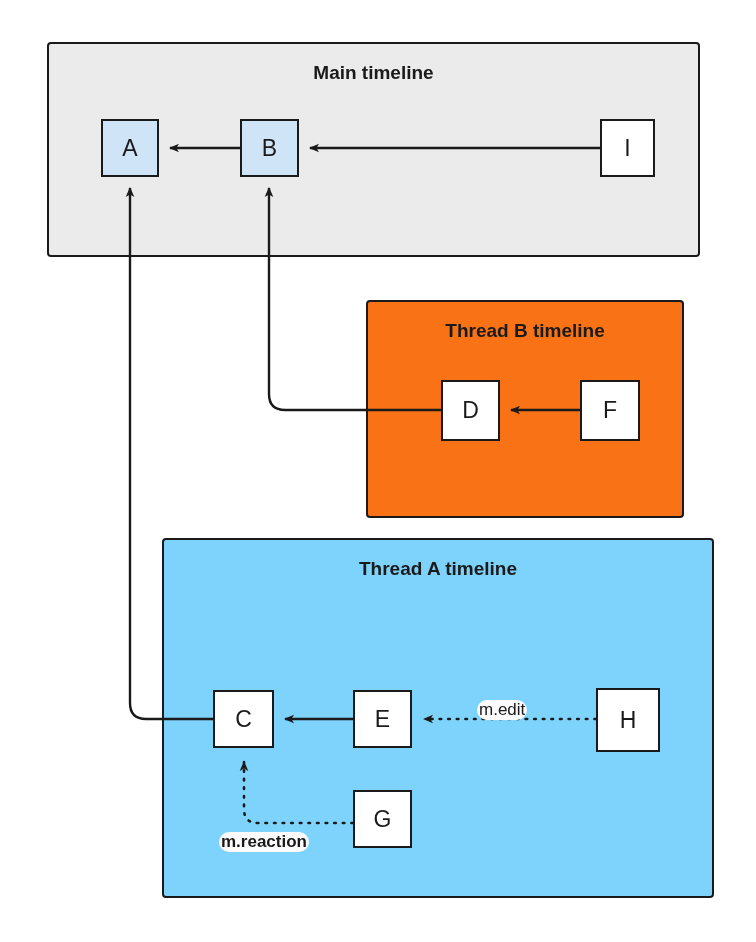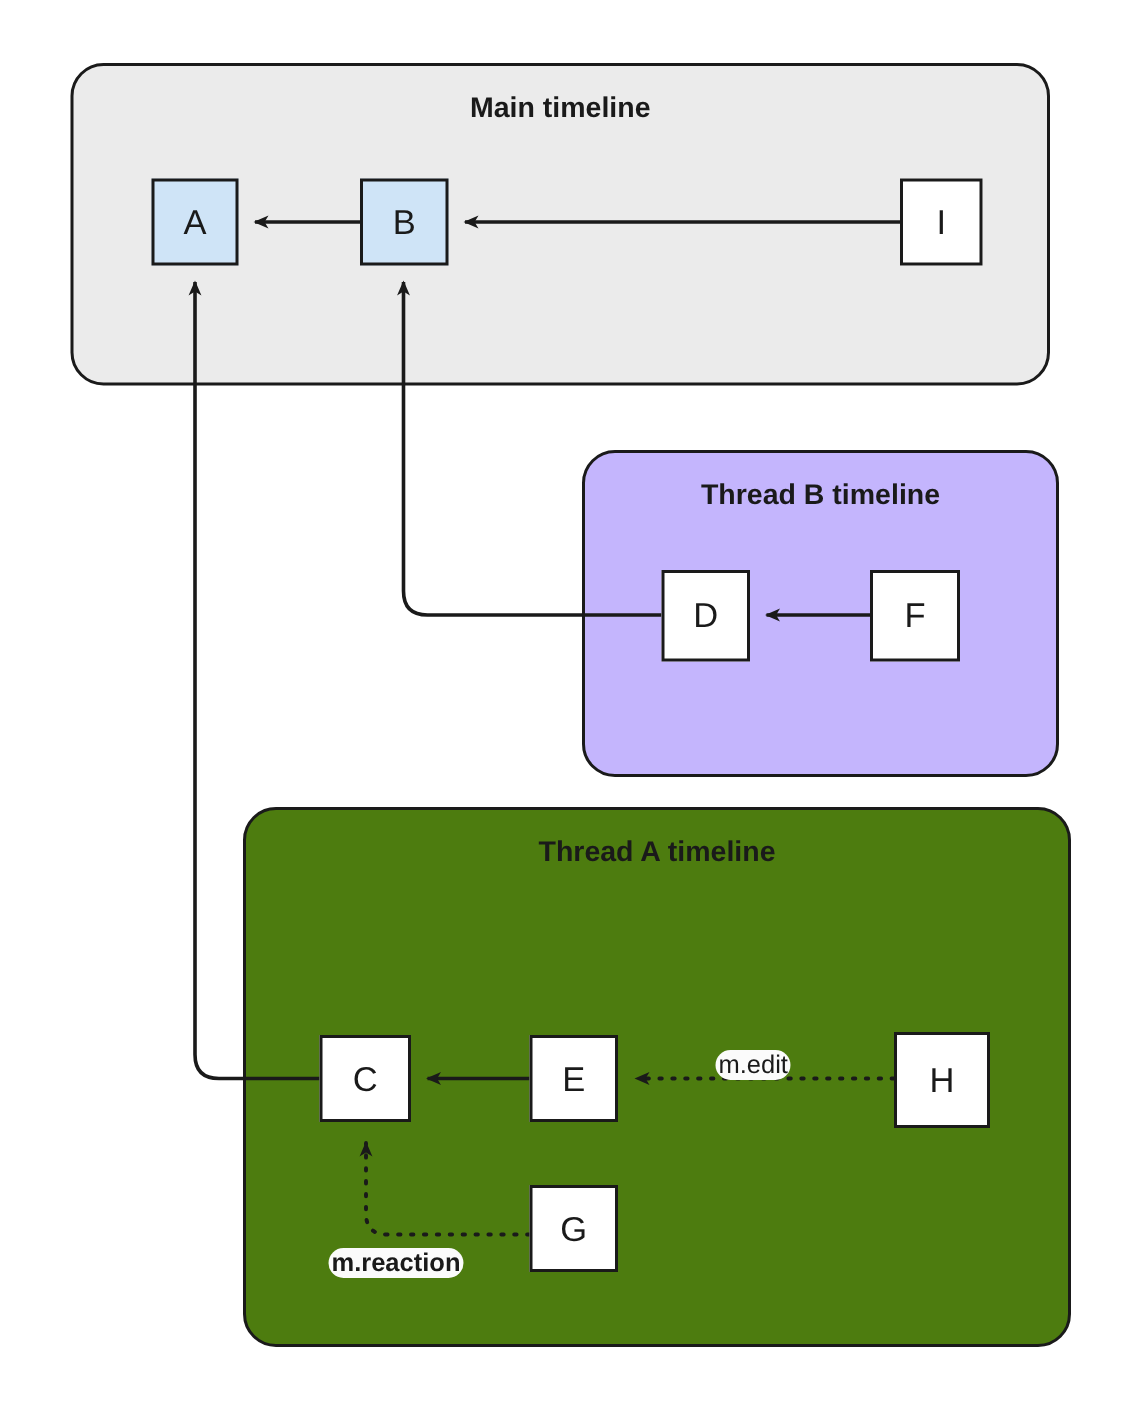--- a/index.html
+++ b/index.html
@@ -12,21 +12,21 @@
     width: 756px;
     height: 942px;
     background: #ffffff;
     font-family: "Liberation Sans", sans-serif;
     overflow: hidden;
   }
   .group-box {
     position: absolute;
     background: #ebebeb;
     border: 2px solid #1a1a1a;
-    border-radius: 22px;
+    border-radius: 4px;
     box-sizing: border-box;
   }
   .group-title {
     position: absolute;
     width: 100%;
     text-align: center;
     font-weight: bold;
     font-size: 19px;
     color: #1a1a1a;
     top: 18px;
@@ -66,24 +66,24 @@
   }
 </style>
 </head>
 <body>
 
 <div id="canvas">
 
   <div class="group-box" id="group-main" style="left: 47px; top: 42px; width: 653px; height: 215px; background: rgb(235, 235, 235); border-color: rgb(26, 26, 26);">
     <div class="group-title">Main timeline</div>
   </div>
-  <div class="group-box" id="group-thread-b" style="left: 388px; top: 300px; width: 318px; height: 218px; background: #c4b5fd; border-color: rgb(26, 26, 26);">
+  <div class="group-box" id="group-thread-b" style="left: 366px; top: 300px; width: 318px; height: 218px; background: #f97316; border-color: rgb(26, 26, 26);">
     <div class="group-title">Thread B timeline</div>
   </div>
-  <div class="group-box" id="group-thread-a" style="left: 162px; top: 538px; width: 552px; height: 360px; background: #4d7c0f; border-color: rgb(26, 26, 26); padding-left: 36px;">
+  <div class="group-box" id="group-thread-a" style="left: 162px; top: 538px; width: 552px; height: 360px; background: #7dd3fc; border-color: rgb(26, 26, 26); padding-left: 36px;">
     <div class="group-title">Thread A timeline</div>
   </div>
 
   <svg id="edges" viewBox="0 0 756 942">
     <defs>
       <marker id="arrow" markerWidth="11" markerHeight="11" refX="9" refY="5.5" orient="auto" markerUnits="userSpaceOnUse">
         <path d="M0,1.2 L10,5.5 L0,9.8 L2.6,5.5 Z" fill="#1a1a1a"></path>
       </marker>
     </defs>
 

